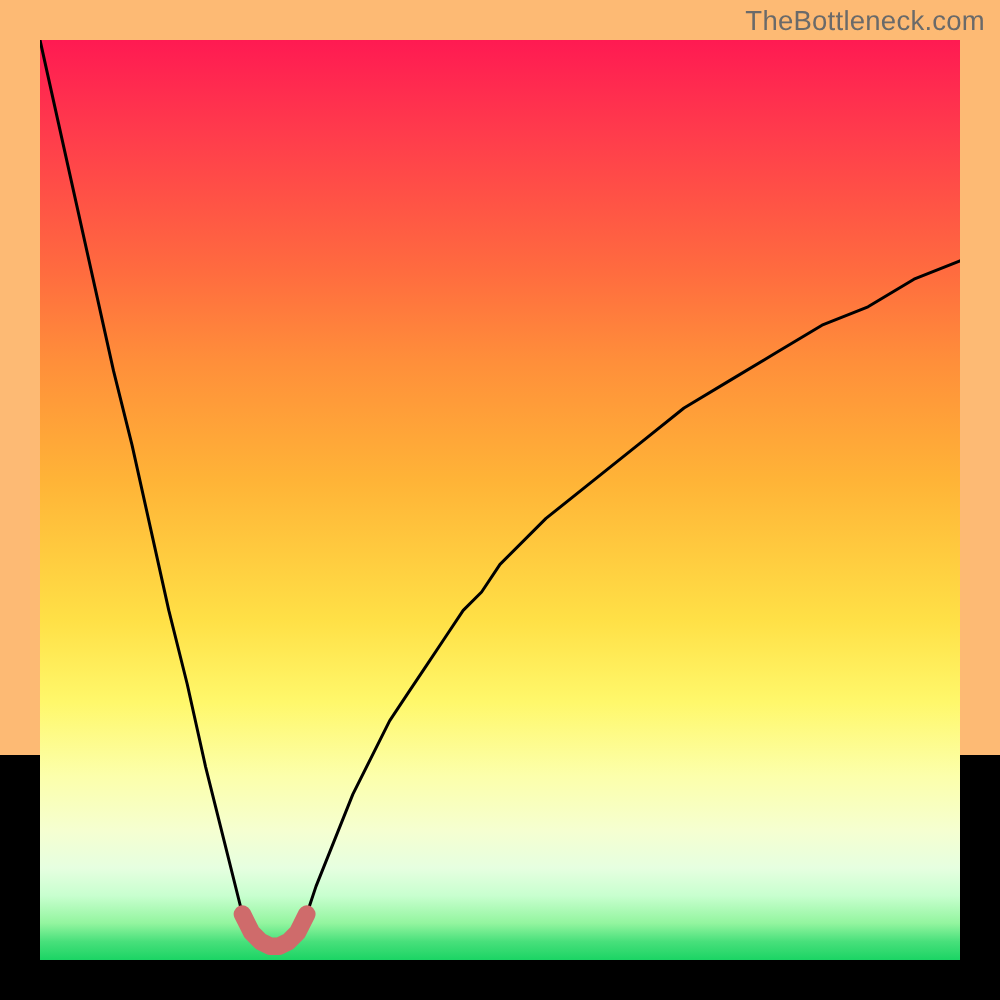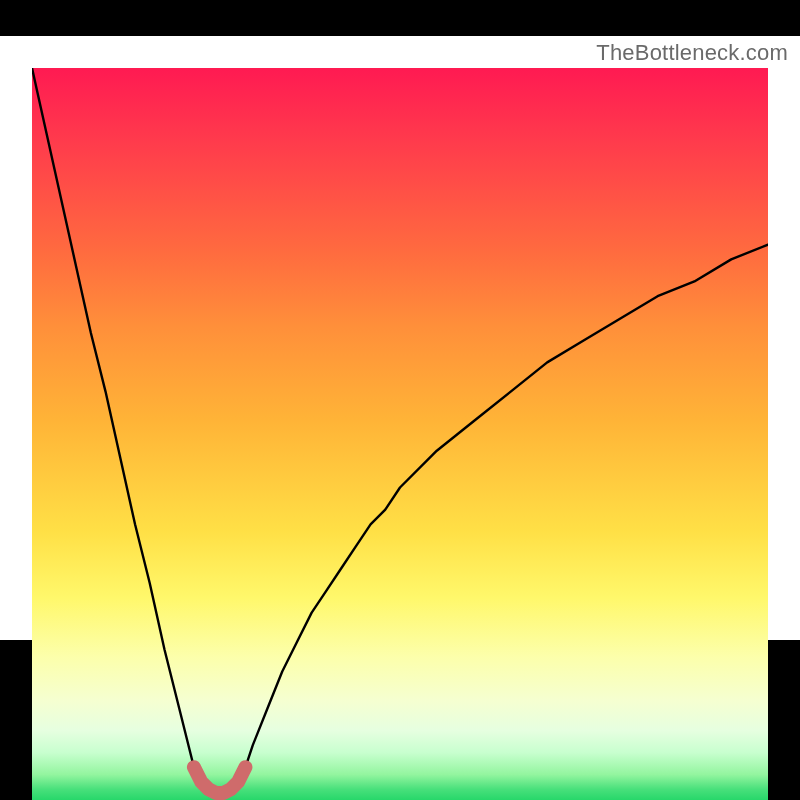--- a/index.html
+++ b/index.html
@@ -9,22 +9,21 @@
     height: 800px;
     background: #000;
     overflow: hidden;
     font-family: Arial, Helvetica, sans-serif;
   }
   .frame {
     position: absolute;
     left: 0; top: 0;
     width: 800px;
     height: 604px;
-    background: #ffffff;
-    margin-top: 36px;
+    background: #fdba74;
   }
   .plot {
     position: absolute;
     left: 32px;
     top: 32px;
     width: 736px;
     height: 736px;
     overflow: hidden;
   }
   .gradient {

